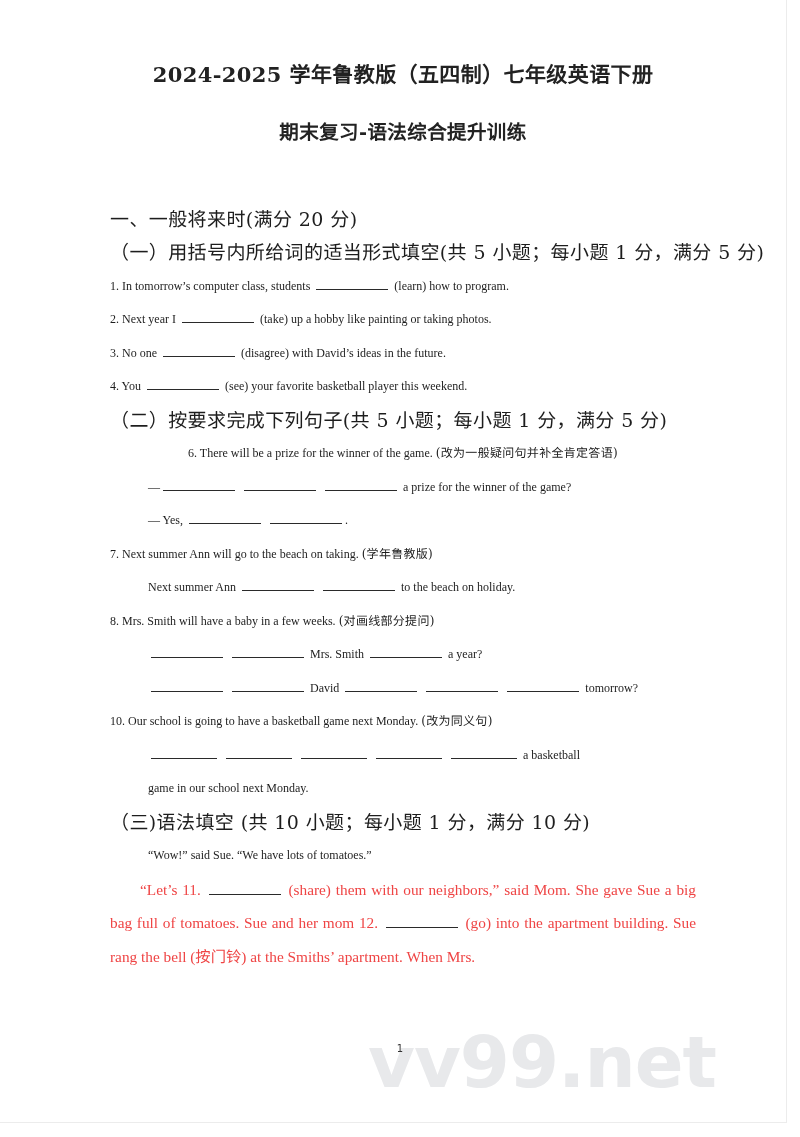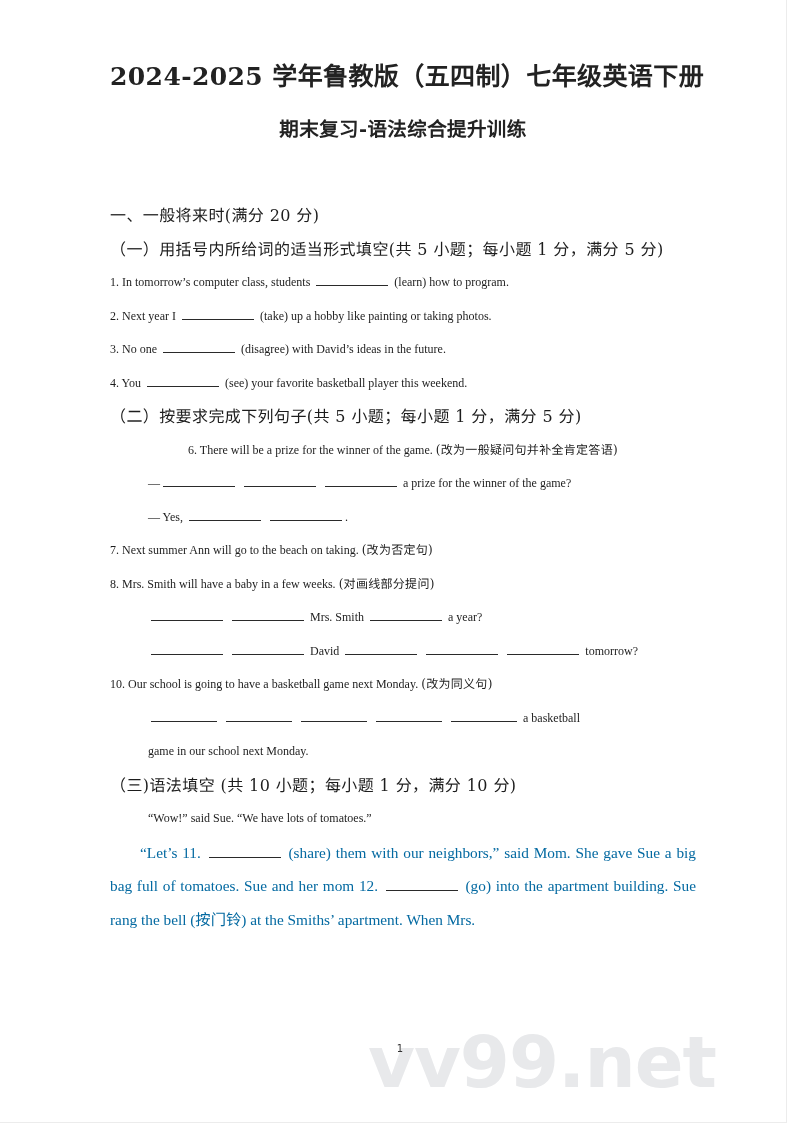--- a/index.html
+++ b/index.html
@@ -59,34 +59,34 @@
     padding: 0 104px 0 110px;
   }
 
   
   .title-block {
     padding-top: 62px;
     text-align: center;
   }
   .doc-title {
     font-family: "DejaVu Serif", "Liberation Serif", serif;
-    font-size: 25px;
+    font-size: 21px;
     font-weight: 700;
     color: #222222;
     letter-spacing: 0.4px;
     line-height: 1.2;
     white-space: nowrap;
   }
   .doc-subtitle {
     font-family: "DejaVu Serif", "Liberation Serif", serif;
     font-size: 19.5px;
     font-weight: 700;
     color: #222222;
     letter-spacing: 0.4px;
-    margin-top: 26px;
+    margin-top: 34px;
     line-height: 1.2;
   }
 
   
   .body-block {
     margin-top: 58px;
   }
 
   .line {
     font-size: 12px;
@@ -96,21 +96,21 @@
   }
   .line.wrap { white-space: normal; text-align: center; }
 
   .cn {
     font-family: "DejaVu Serif", "Liberation Serif", serif;
     letter-spacing: 0.3px;
   }
 
   .heading {
     font-family: "DejaVu Serif", "Liberation Serif", serif;
-    font-size: 16px;
+    font-size: 19px;
     letter-spacing: 0.4px;
   }
   .indent-2 { padding-left: 38px; }
 
   
   .blank {
     display: inline-block;
     border-bottom: 1.15px solid #2a2a2a;
     vertical-align: baseline;
     margin: 0 3px;
@@ -124,21 +124,21 @@
     text-underline-offset: 2.5px;
     text-decoration-thickness: 1.1px;
   }
 
   
   .passage {
     font-size: 15.3px;
     line-height: 33.5px;
     text-align: justify;
     text-justify: inter-word;
-    color: #0369a1;
+    color: #ef4444;
   }
   .passage .first-indent { display: inline-block; width: 30px; }
 
   
   .page-number {
     position: absolute;
     left: 0;
     right: 0;
     top: 1043px;
     text-align: center;
@@ -212,21 +212,27 @@
       </div>
       <div class="line indent-2">
         <span>— Yes,</span>
         <span class="blank w-std"></span>
         <span class="blank w-std"></span><span>.</span>
       </div>
 
       <div class="line">
         <span>7.</span>
         <span>Next summer Ann will go to the beach on taking.</span>
-        <span class="cn">(改为否定句)</span>
+        <span class="cn">(学年鲁教版)</span>
+      </div>
+      <div class="line indent-2">
+        <span>Next summer Ann</span>
+        <span class="blank w-std"></span>
+        <span class="blank w-std"></span>
+        <span>to the beach on holiday.</span>
       </div>
 
       <div class="line">
         <span>8.</span>
         <span>Mrs. Smith will have a baby</span>
         <span class="uline">in a few weeks.</span>
         <span class="cn">(对画线部分提问)</span>
       </div>
       <div class="line indent-2">
         <span class="blank w-std"></span>

